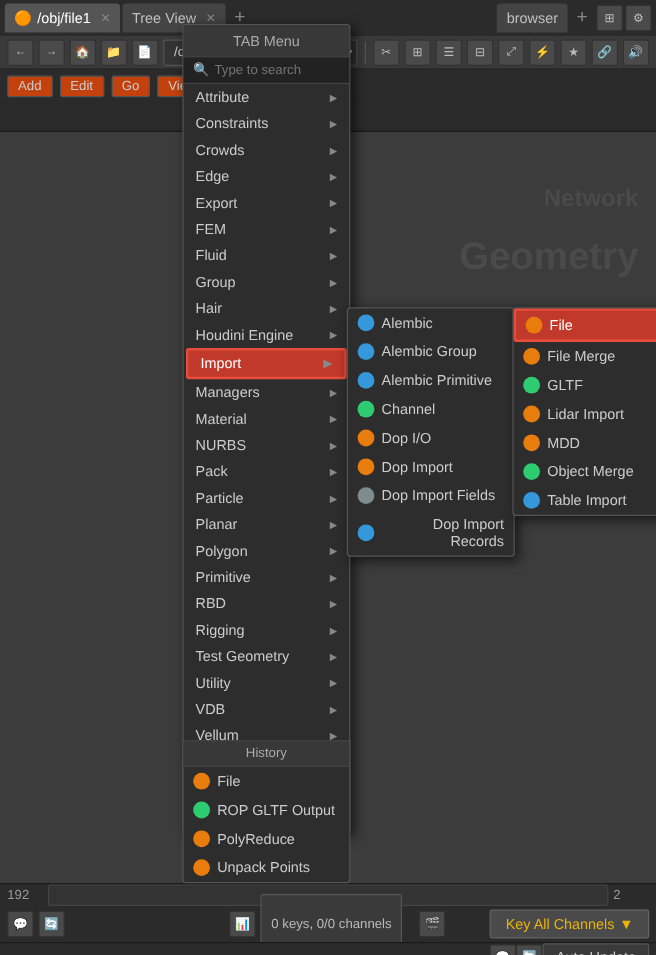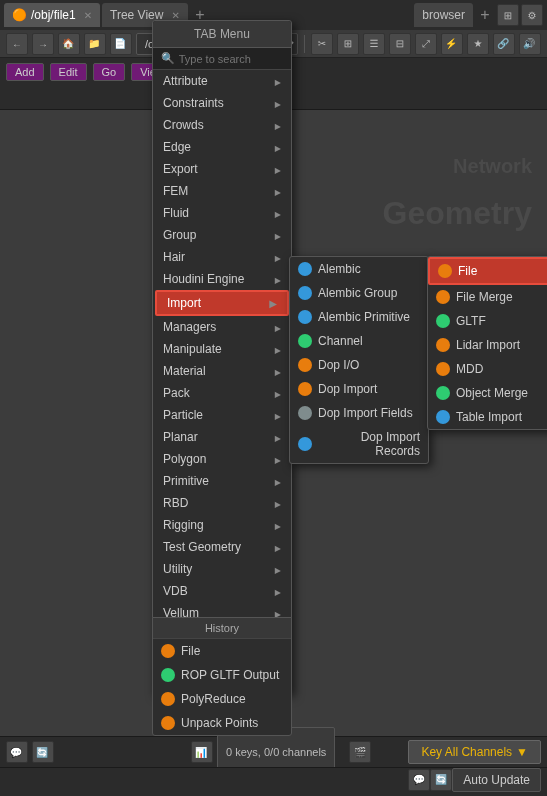--- a/index.html
+++ b/index.html
@@ -110,21 +110,21 @@
       display: flex;
       align-items: center;
       height: 28px;
       background: #2b2b2b;
       padding: 0 6px;
       gap: 6px;
     }
 
     .nav-btn {
       padding: 2px 8px;
-      background: #701a75;
+      background: #c2410c;
       border: 1px solid #555;
       border-radius: 2px;
       color: #ccc;
       font-size: 11px;
       cursor: pointer;
     }
 
     
     .main-area {
       position: absolute;
@@ -461,20 +461,25 @@
     </div>
   </div>
 
   <div class="main-area">
   </div>
 
   <div class="geometry-label">Geometry</div>
   <div class="network-label">Network</div>
 
   <div class="bottom-bar">
+    <div class="bottom-row1">
+      <div class="frame-num">192</div>
+      <div class="timeline-area"></div>
+      <div class="frame-num">2</div>
+    </div>
     <div class="bottom-row2">
       <div class="toolbar-btn">💬</div>
       <div class="toolbar-btn">🔄</div>
       <div style="flex:1"></div>
       <div class="toolbar-btn">📊</div>
       <div class="keys-badge">0 keys, 0/0 channels</div>
       <div style="width:6px"></div>
       <div class="toolbar-btn">🎬</div>
       <div class="key-all-btn">
         <span>Key All Channels</span>
@@ -539,25 +544,25 @@
   </div>
   <div class="menu-item import-active">
     <span>Import</span>
     <span class="arrow">▶</span>
   </div>
   <div class="menu-item">
     <span>Managers</span>
     <span class="arrow chevron-right"></span>
   </div>
   <div class="menu-item">
-    <span>Manipulate</span>
-    <span class="arrow chevron-right"></span>
-  </div>
-  <div class="menu-item">
     <span>Material</span>
+    <span class="arrow chevron-right"></span>
+  </div>
+  <div class="menu-item">
+    <span>NURBS</span>
     <span class="arrow chevron-right"></span>
   </div>
   <div class="menu-item">
     <span>Pack</span>
     <span class="arrow chevron-right"></span>
   </div>
   <div class="menu-item">
     <span>Particle</span>
     <span class="arrow chevron-right"></span>
   </div>

